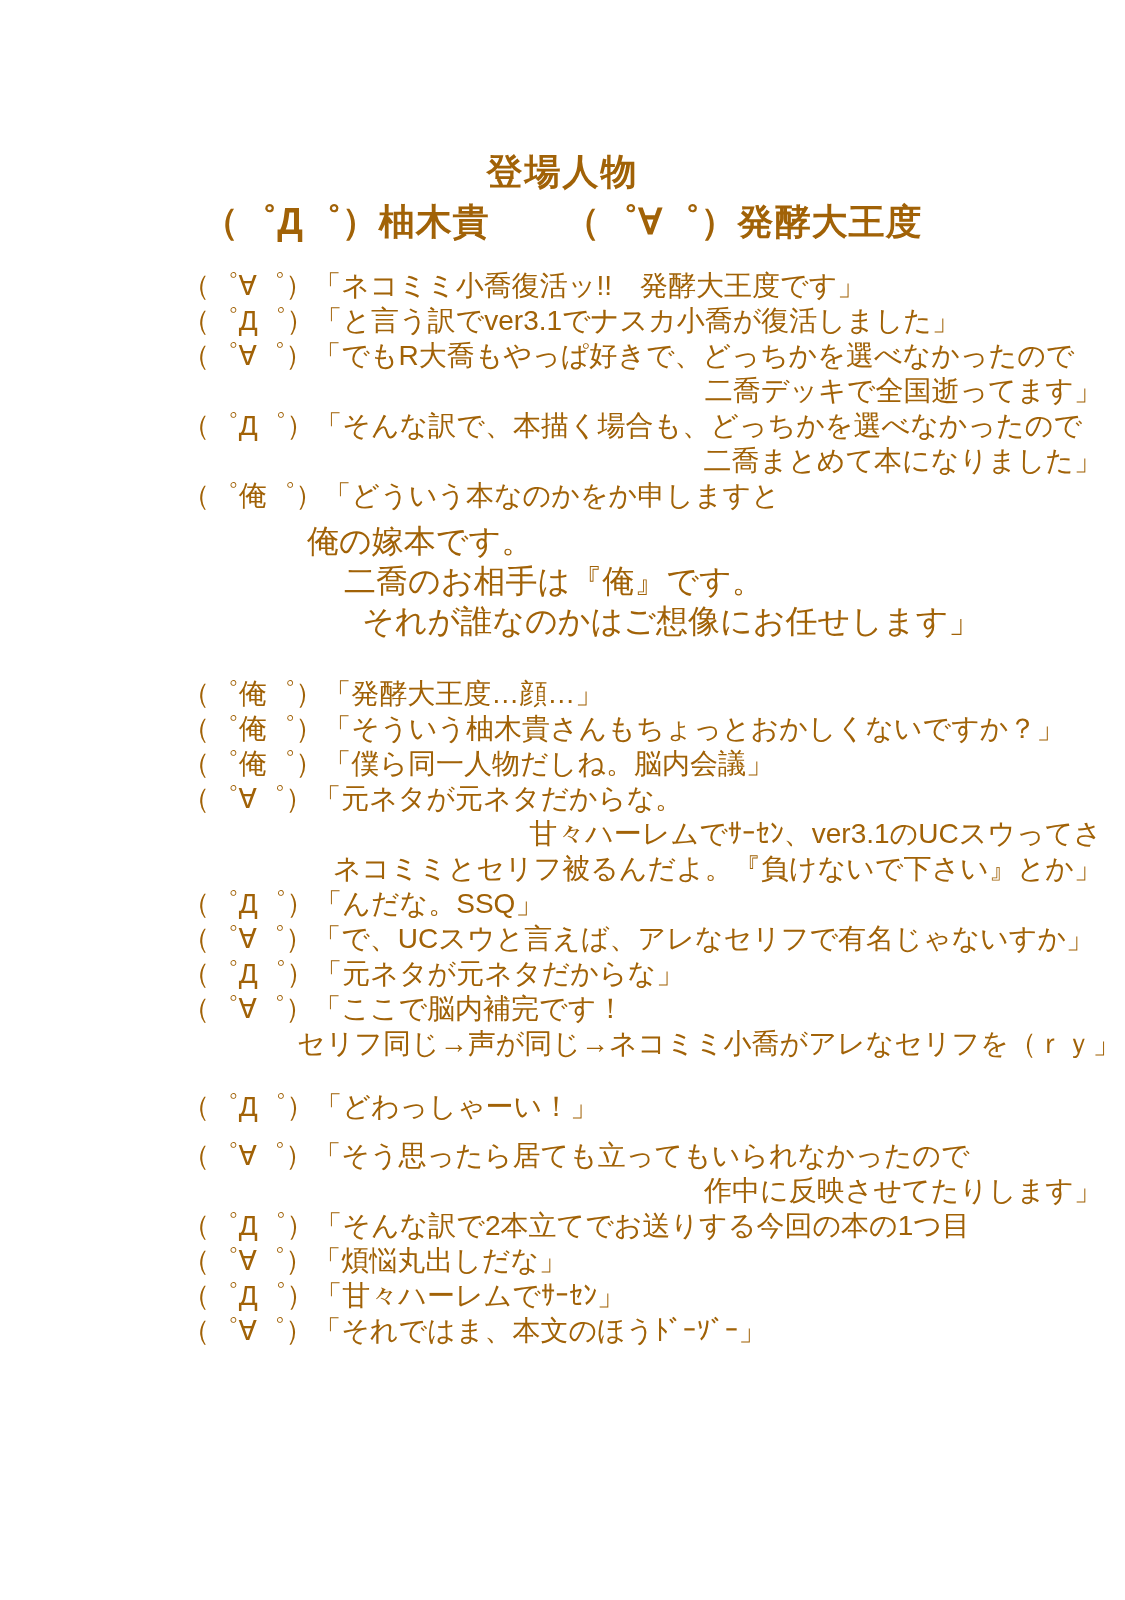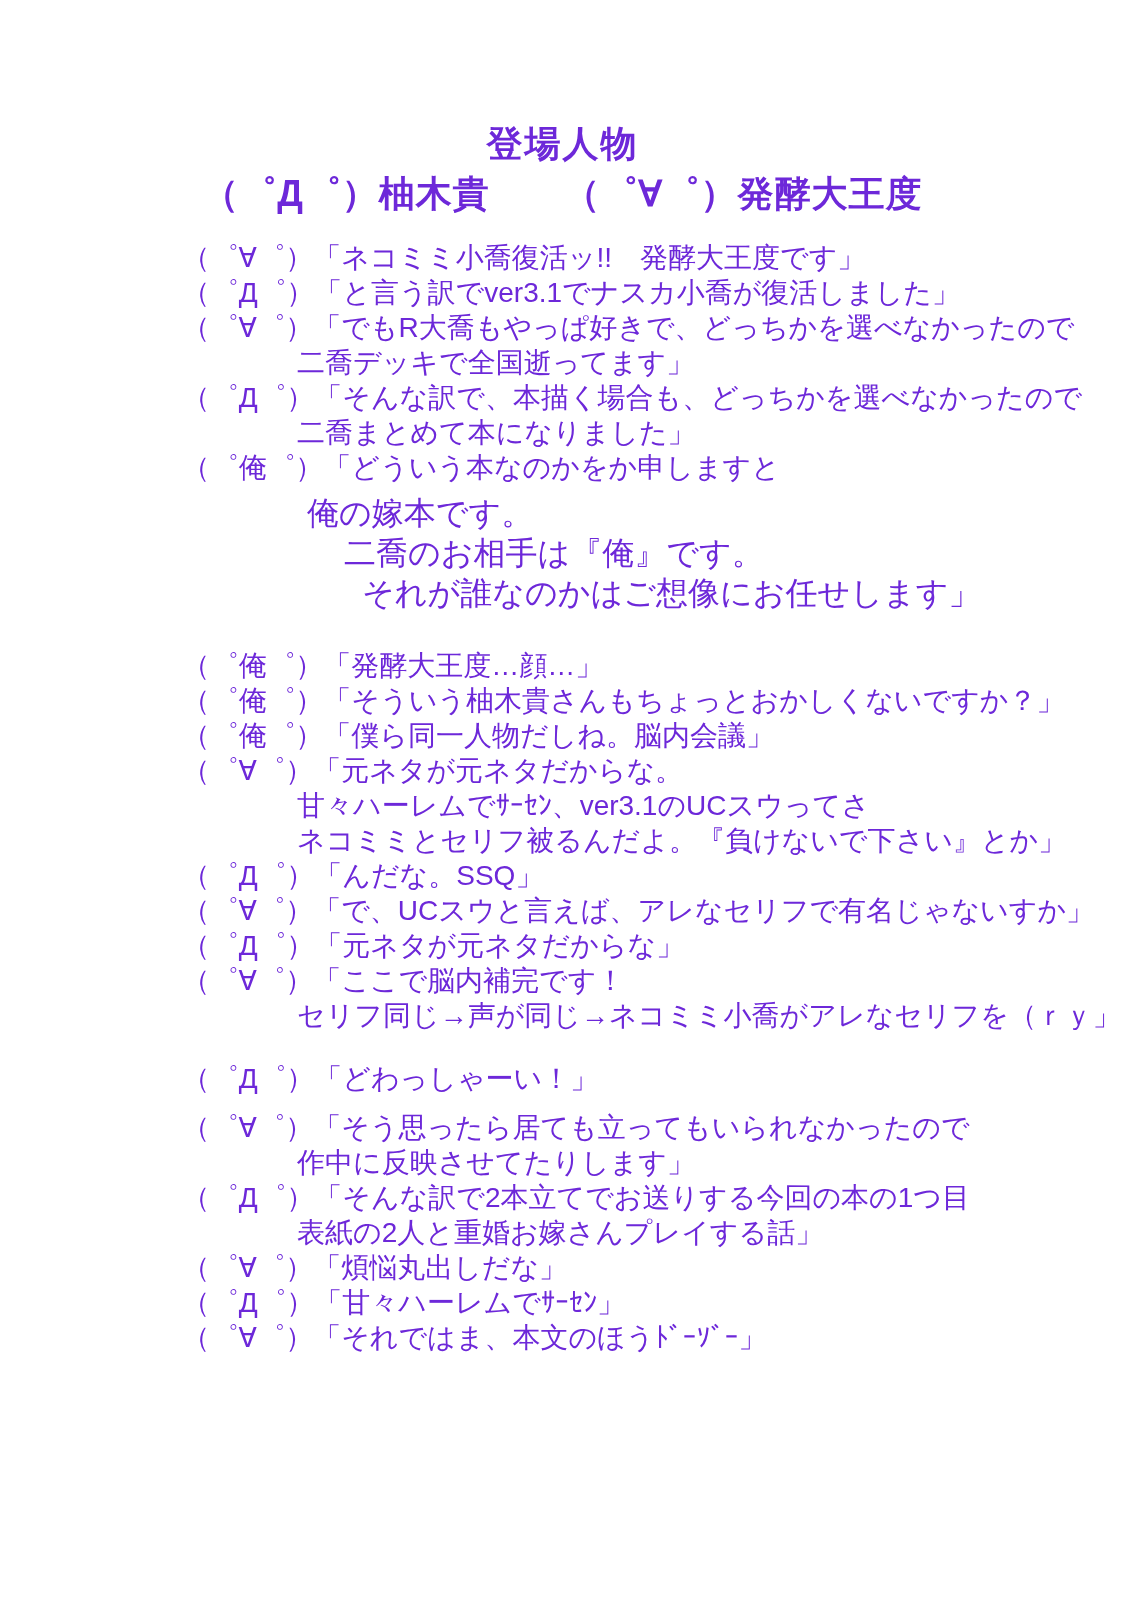--- a/index.html
+++ b/index.html
@@ -5,23 +5,24 @@
   html, body {
     margin: 0;
     padding: 0;
     background: #ffffff;
   }
   .page {
     position: relative;
     width: 1125px;
     height: 1364px;
     background: #ffffff;
-    color: #6d28d9;
+    color: #a16207;
     font-family: "Liberation Sans", sans-serif;
     overflow: hidden;
+    margin-top: 28px;
   }
   .header {
     position: absolute;
     top: 122px;
     left: 0;
     right: 0;
     text-align: center;
   }
   .title {
     font-size: 36px;
@@ -42,20 +43,21 @@
     left: 182px;
     width: 920px;
   }
   .line {
     font-size: 28px;
     line-height: 35px;
     white-space: pre;
   }
   .line.cont {
     padding-left: 115px;
+    text-align: right;
   }
   .big {
     font-size: 32px;
     line-height: 40px;
     white-space: pre;
   }
   .big.ind0 { padding-left: 125px; }
   .big.ind1 { padding-left: 162px; }
   .big.ind2 { padding-left: 180px; }
   .gap { width: 100%; }
@@ -99,19 +101,18 @@
       <div class="line">（゜∀゜）「で、UCスウと言えば、アレなセリフで有名じゃないすか」</div>
       <div class="line">（゜Д゜）「元ネタが元ネタだからな」</div>
       <div class="line">（゜∀゜）「ここで脳内補完です！</div>
       <div class="line cont">セリフ同じ→声が同じ→ネコミミ小喬がアレなセリフを（ｒｙ」</div>
       <div class="gap" style="height: 28px;"></div>
       <div class="line">（゜Д゜）「どわっしゃーい！」</div>
       <div class="gap" style="height: 14px;"></div>
       <div class="line">（゜∀゜）「そう思ったら居ても立ってもいられなかったので</div>
       <div class="line cont">作中に反映させてたりします」</div>
       <div class="line">（゜Д゜）「そんな訳で2本立てでお送りする今回の本の1つ目</div>
-      <div class="line cont">表紙の2人と重婚お嫁さんプレイする話」</div>
       <div class="line">（゜∀゜）「煩悩丸出しだな」</div>
       <div class="line">（゜Д゜）「甘々ハーレムでｻｰｾﾝ」</div>
       <div class="line">（゜∀゜）「それではま、本文のほうﾄﾞｰｿﾞｰ」</div>
     </div>
   <div class="page-number">04</div>
 </div>
 
 </body></html>

